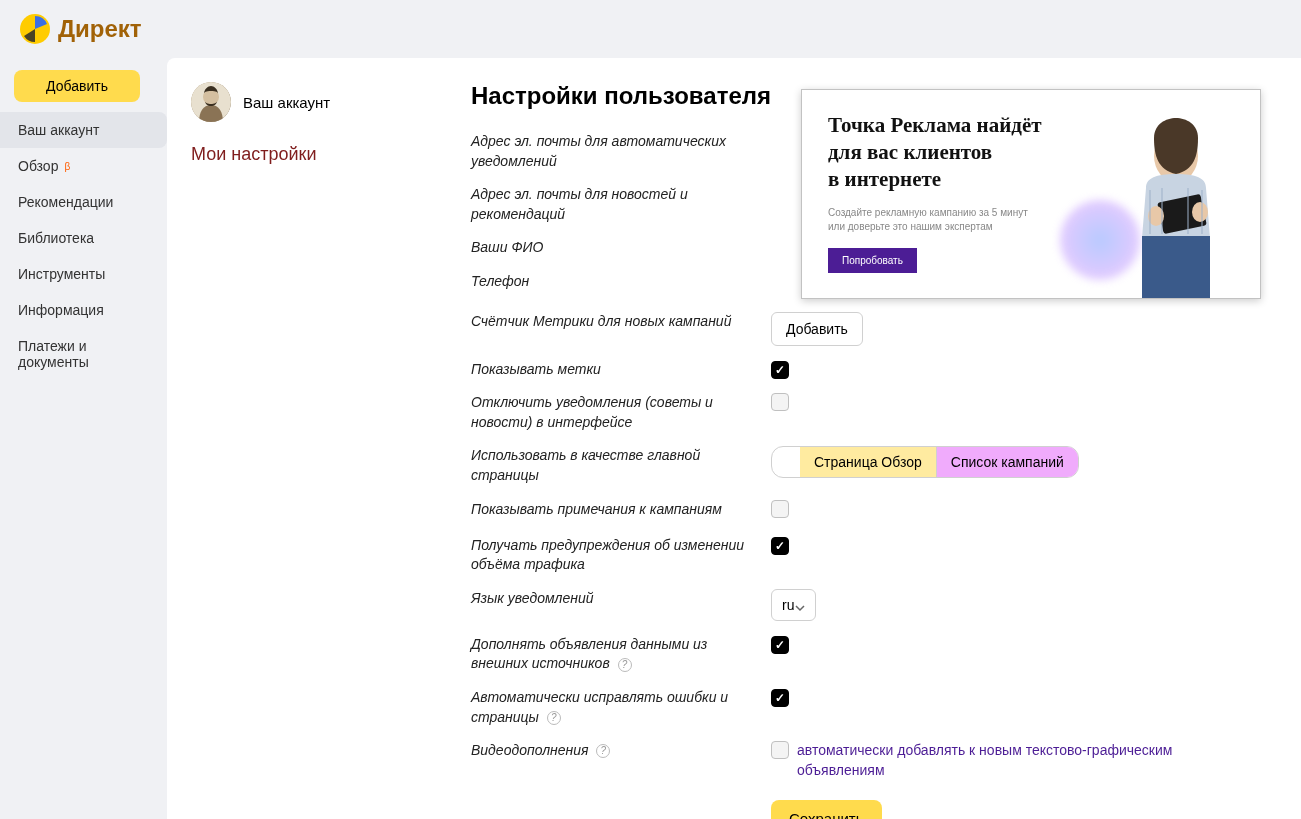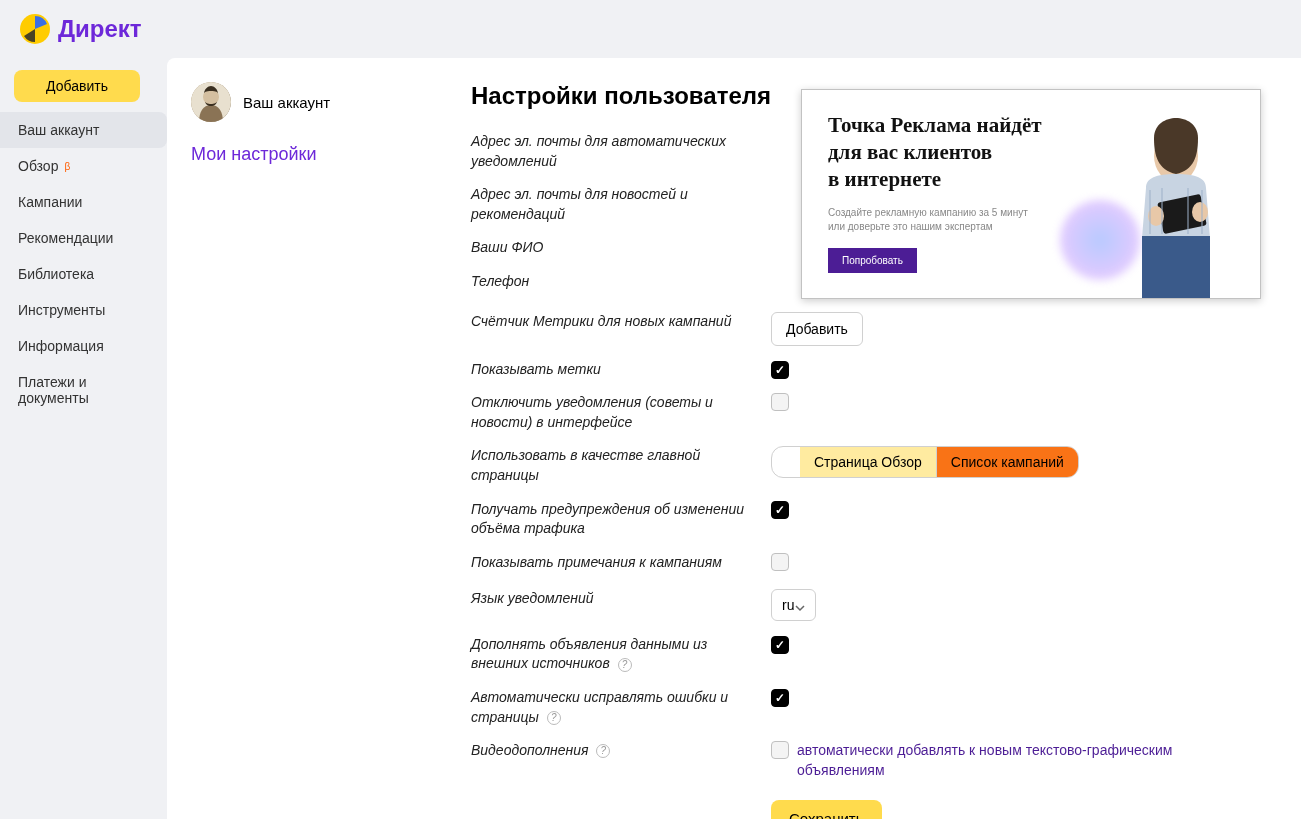--- a/index.html
+++ b/index.html
@@ -16,21 +16,21 @@
   padding: 14px 20px 10px;
   gap: 8px;
 }
 .logo-circle {
   width: 30px; height: 30px; position: relative;
 }
 .logo-circle svg { width: 30px; height: 30px; }
 .brand-name {
   font-size: 24px;
   font-weight: 700;
-  color: #6d28d9;
+  color: #a16207;
 }
 .main-wrap { display: flex; }
 .sidebar {
   width: 170px;
   padding: 16px 0 0 0;
 }
 .add-btn {
   display: block;
   margin: 0 14px 10px 14px;
   background: #ffdb4d;
@@ -82,21 +82,21 @@
 }
 .avatar {
   width: 40px; height: 40px;
   border-radius: 50%;
   background: linear-gradient(135deg,#c9b89a 0%,#8a7a5e 100%);
   display:flex;align-items:center;justify-content:center;
   overflow:hidden;
 }
 .avatar svg { width: 40px; height: 40px; }
 .account-name { font-size: 15px; }
-.my-settings { font-size: 18px; color: #6d28d9; }
+.my-settings { font-size: 18px; color: #7f1d1d; }
 .right-col { flex:1; padding-right: 40px; }
 .settings-row {
   display:flex;
   align-items: flex-start;
   margin-bottom: 14px;
 }
 .setting-label {
   width: 300px;
   font-size: 14px;
   color: #222;
@@ -188,21 +188,21 @@
 .toggle-group {
   display:inline-flex;
   border:1px solid #d0d0d0;
   border-radius:12px;
   overflow:hidden;
   padding-left:28px;
 }
 .toggle-opt {
   padding: 7px 14px;
   font-size:14px;
-  background:#f97316;
+  background:#f0abfc;
   border:none;
   cursor:pointer;
 }
 .toggle-opt.selected {
   background:#ffeba0;
 }
 .toggle-opt + .toggle-opt { border-left:1px solid #d0d0d0; }
 .select-box {
   border:1px solid #d0d0d0;
   border-radius:6px;
@@ -257,23 +257,20 @@
 
 <div class="main-wrap">
   <div class="sidebar">
     <button class="add-btn">Добавить</button>
     <div class="nav-item active">
       <span>Ваш аккаунт</span>
     </div>
     <div class="nav-item">
       <span>Обзор</span>
       <span class="beta-badge">β</span>
-    </div>
-    <div class="nav-item">
-      <span>Кампании</span>
     </div>
     <div class="nav-item">
       <span>Рекомендации</span>
     </div>
     <div class="nav-item">
       <span>Библиотека</span>
     </div>
     <div class="nav-item">
       <span>Инструменты</span>
     </div>
@@ -375,30 +372,30 @@
         <div class="setting-label">Использовать в качестве главной страницы</div>
         <div class="setting-control">
           <div class="toggle-group">
             <button class="toggle-opt selected">Страница Обзор</button>
             <button class="toggle-opt">Список кампаний</button>
           </div>
         </div>
       </div>
 
       <div class="settings-row">
+        <div class="setting-label">Показывать примечания к кампаниям</div>
+        <div class="setting-control">
+          <span class="checkbox"></span>
+        </div>
+      </div>
+
+      <div class="settings-row">
         <div class="setting-label">Получать предупреждения об изменении объёма трафика</div>
         <div class="setting-control">
           <span class="checkbox checked"></span>
-        </div>
-      </div>
-
-      <div class="settings-row">
-        <div class="setting-label">Показывать примечания к кампаниям</div>
-        <div class="setting-control">
-          <span class="checkbox"></span>
         </div>
       </div>
 
       <div class="settings-row">
         <div class="setting-label">Язык уведомлений</div>
         <div class="setting-control">
           <div class="select-box">
             <span>ru</span>
             <span class="chevron">
               <svg viewBox="0 0 10 10">

